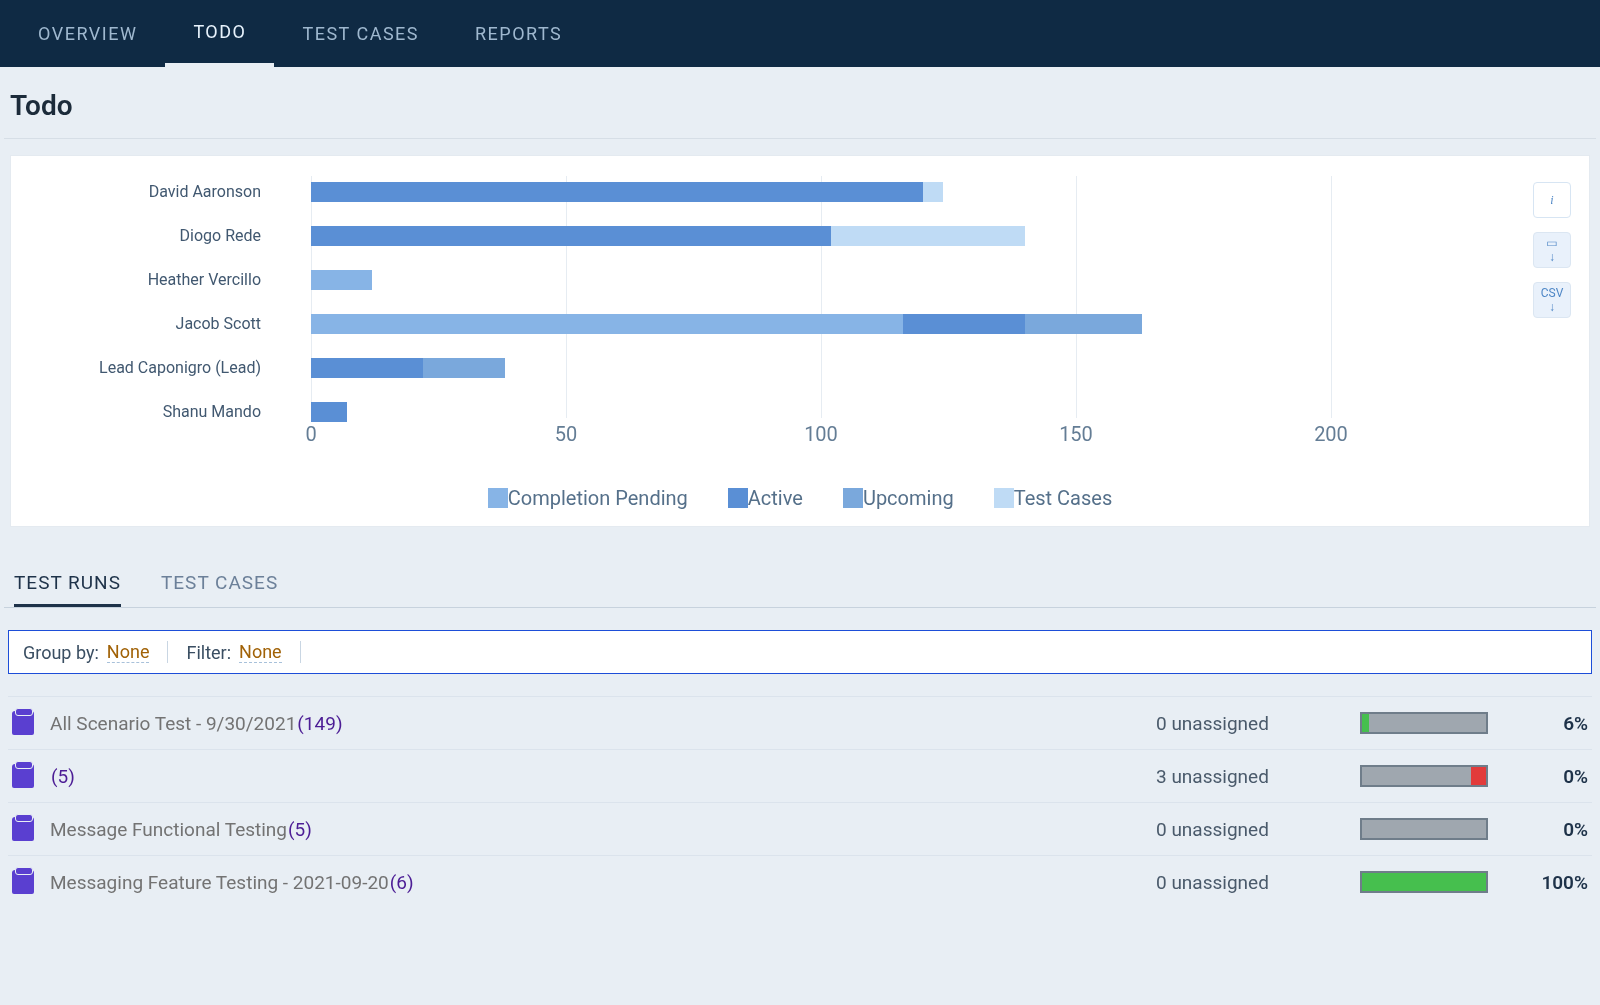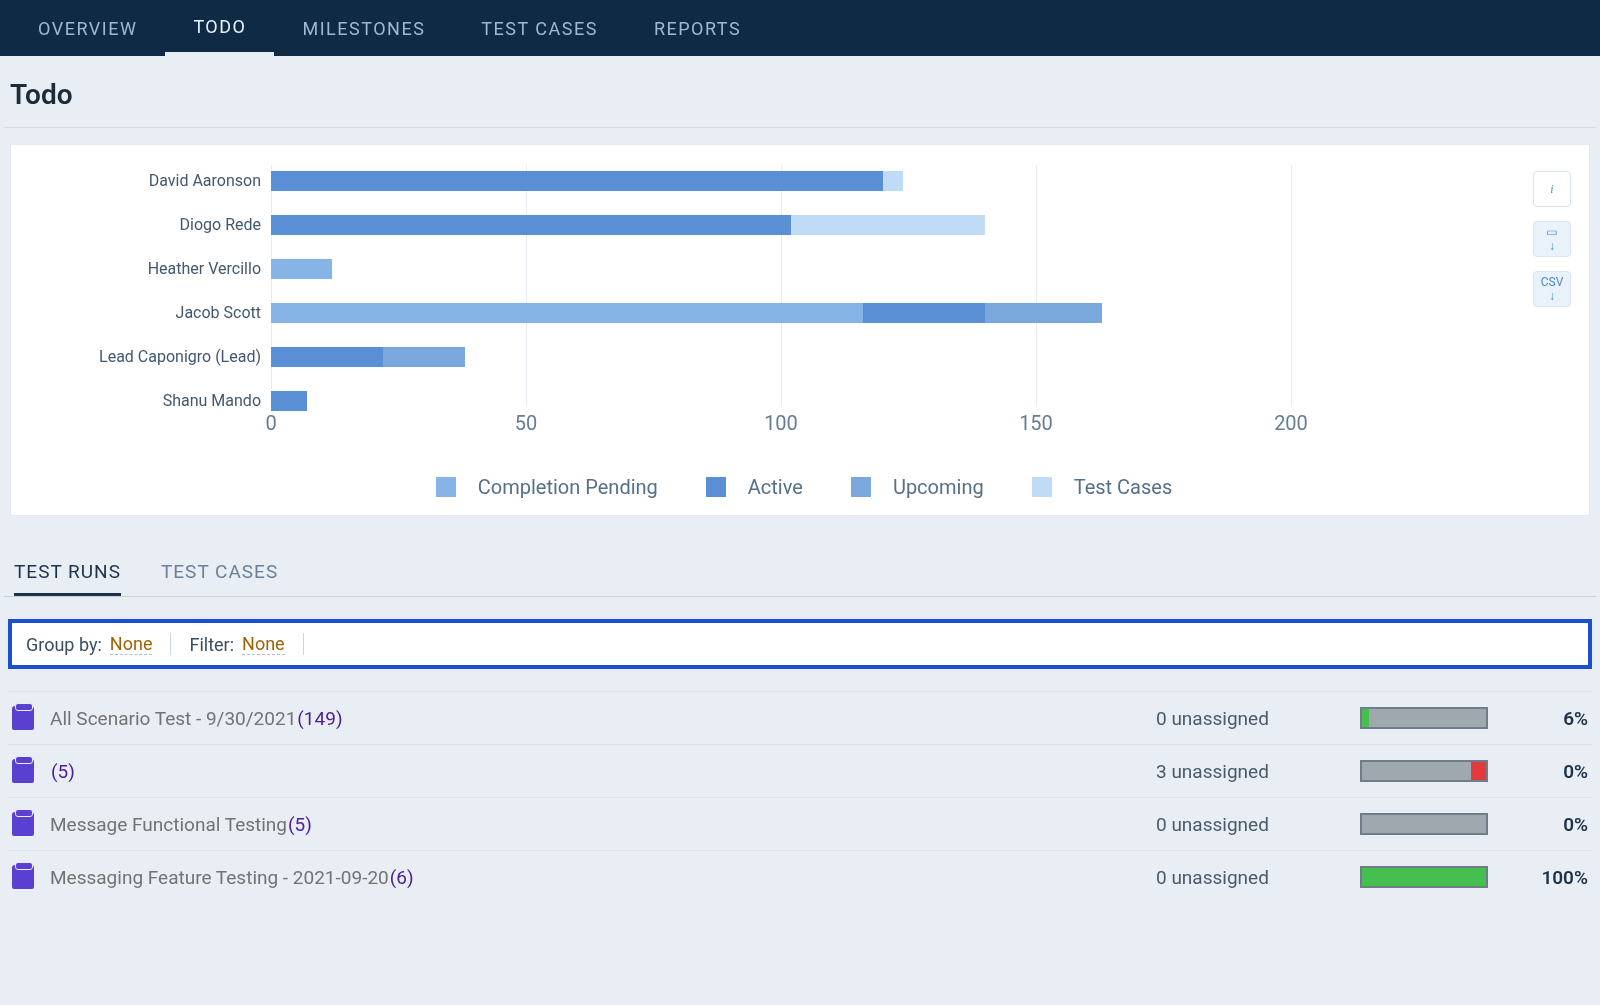--- a/index.html
+++ b/index.html
@@ -7,21 +7,21 @@
     font-family: -apple-system, BlinkMacSystemFont, "Segoe UI", Roboto, Arial, sans-serif;
     background: #e8eef4;
     width: 1600px;
     height: 1005px;
     overflow: hidden;
     color: #2b3a4a;
   }
   
   .topnav {
     background: #0f2a44;
-    height: 56px;
+    height: 67px;
     display: flex;
     align-items: stretch;
     padding: 0 10px;
   }
   .topnav .tab {
     color: #9fb8cf;
     font-size: 18px;
     letter-spacing: 1.5px;
     padding: 0 28px;
     display: flex;
@@ -67,21 +67,21 @@
     cursor: pointer;
     font-size: 12px; color: #4f87c6;
   }
   .chart-action-btn.info {
     background: #fff;
     border: 1px solid #d7e5f3;
     font-style: italic;
     font-family: Georgia, serif;
   }
   
-  .chart-body { display: flex; width: 1260px; }
+  .chart-body { display: flex; width: 1260px; gap: 40px; }
   .chart-labels {
     width: 240px;
     display: flex; flex-direction: column;
     gap: 24px;
     padding-top: 6px;
     text-align: right;
     color: #415870;
     font-size: 16px;
   }
   .chart-labels div { height: 20px; line-height: 20px; padding-right: 10px;}
@@ -111,42 +111,42 @@
     position: absolute; bottom: 0;
     transform: translateX(-50%);
     color: #647d95; font-size: 20px;
   }
   
   .chart-legend {
     display: flex; justify-content: center; gap: 40px;
     margin-top: 40px;
     color: #55708a; font-size: 20px;
   }
-  .legend-item { display: flex; align-items: center; gap: 22px; margin-left: 8px; }
+  .legend-item { display: flex; align-items: center; gap: 0; }
   .swatch { width: 20px; height: 20px; display:inline-block; }
   
   .subtabs {
     display: flex; gap: 40px;
     padding: 22px 10px 0 10px;
     border-bottom: 1px solid #c7d2dd;
     margin: 22px 4px 0 4px;
   }
   .subtab {
     font-size: 19px; letter-spacing: 1px; color: #6c8099;
     padding-bottom: 10px;
     cursor: pointer;
   }
   .subtab.active {
     color: #1e3249; font-weight: 400;
     border-bottom: 3px solid #1e3249;
   }
   
   .filter-bar {
     margin: 22px 8px 0 8px;
-    border: 4px solid #1d4ed8;
+    border: 1px solid #1d4ed8;
     background: #fff;
     padding: 10px 14px;
     font-size: 18px;
     color: #3a4e62;
     display: flex; align-items: center; gap: 8px;
   }
   .filter-link {
     color: #a16207;
     border-bottom: 1px dashed #a8c1da;
     cursor: pointer;
@@ -182,21 +182,20 @@
   .progress .green { background: #46bf4e; height: 100%; }
   .progress .red   { background: #e23b3b; height: 100%; margin-left: auto; }
   .percent { width: 64px; text-align: right; font-weight: 600; color: #1e3249; }
 </style>
 </head>
 <body>
 
 <div class="topnav">
   <div class="tab">OVERVIEW</div>
   <div class="tab active">TODO</div>
-  <div class="tab">MILESTONES</div>
   <div class="tab">TEST CASES</div>
   <div class="tab">REPORTS</div>
 </div>
 
 <div class="page-title">Todo</div>
 <div class="hr"></div>
 
 <div class="chart-card">
   <div class="chart-actions">
     <div class="chart-action-btn info">

